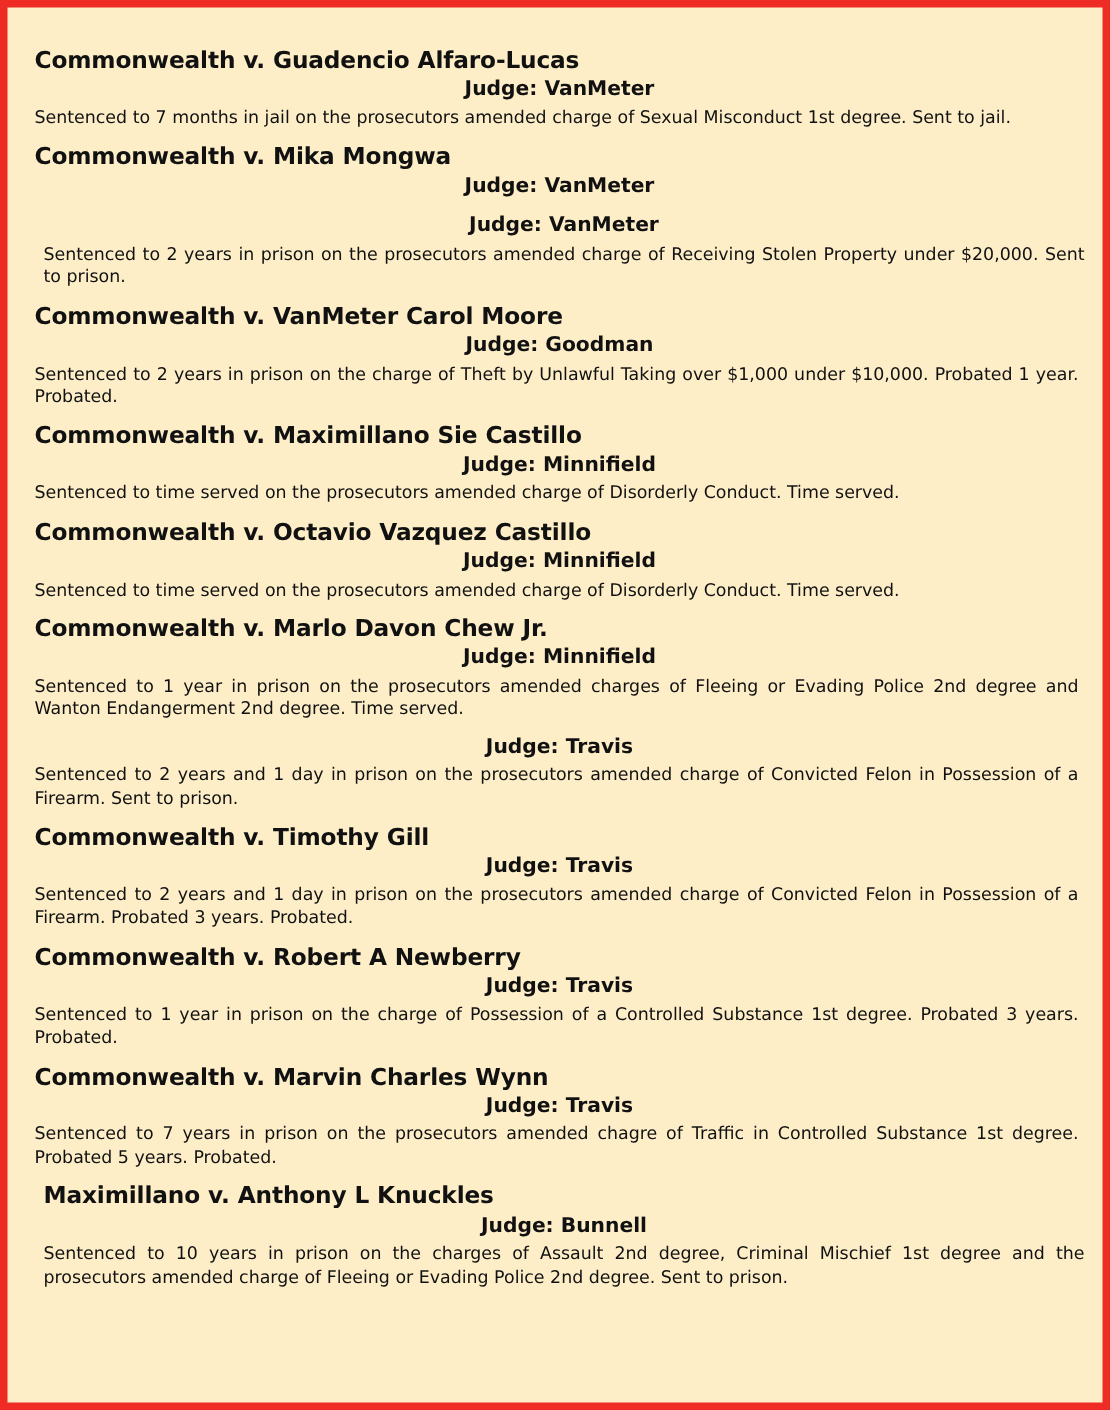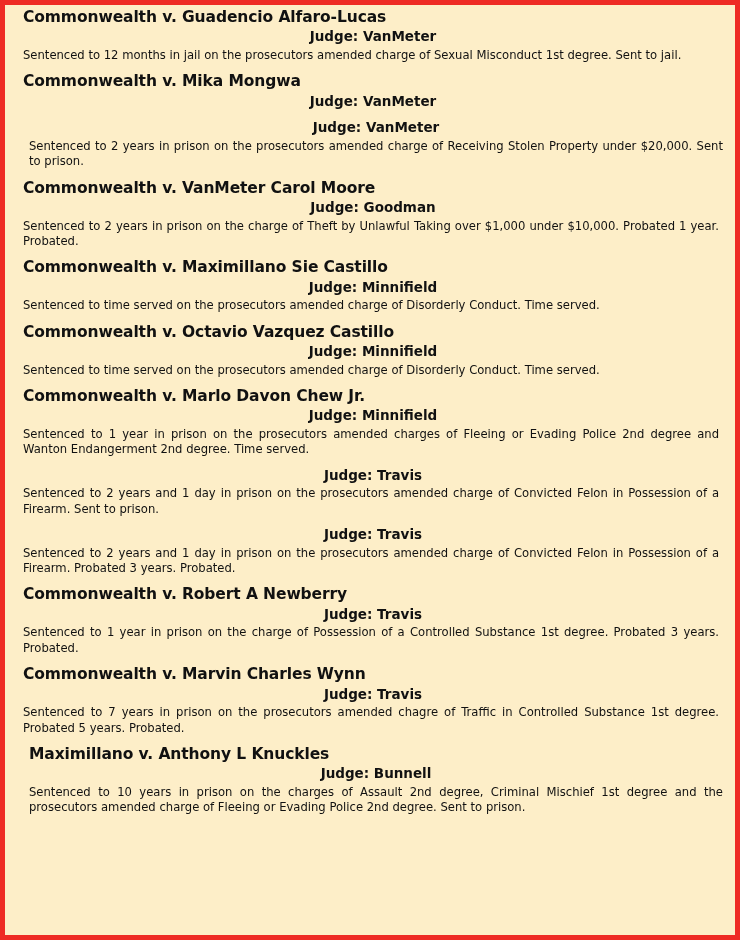--- a/index.html
+++ b/index.html
@@ -13,21 +13,21 @@
     font-family: "DejaVu Sans", sans-serif;
     overflow: hidden;
   }
   #page {
     position: relative;
     width: 740px;
     height: 940px;
     background: #fdeec8;
     box-sizing: border-box;
     border: 5px solid #ee2b24;
-    padding: 3px 12px 0 18px;
+    padding: 26px 12px 0 18px;
   }
   .case {
     margin-bottom: 9px;
   }
   .case-title {
     font-family: "DejaVu Sans", sans-serif;
     font-weight: bold;
     font-size: 15.5px;
     color: #111111;
     line-height: 1.25;
@@ -54,21 +54,21 @@
   .indent-1 { padding-left: 6px; }
 </style>
 </head>
 <body>
 
 <div id="page">
 
   <div class="case">
     <div class="case-title">Commonwealth v. Guadencio Alfaro-Lucas</div>
     <div class="case-judge">Judge: VanMeter</div>
-    <div class="case-body">Sentenced to 12 months in jail on the prosecutors amended charge of Sexual Misconduct 1st degree. Sent to jail.</div>
+    <div class="case-body">Sentenced to 7 months in jail on the prosecutors amended charge of Sexual Misconduct 1st degree. Sent to jail.</div>
   </div>
 
   <div class="case">
     <div class="case-title">Commonwealth v. Mika Mongwa</div>
     <div class="case-judge">Judge: VanMeter</div>
   </div>
 
   <div class="case indent-1">
     <div class="case-judge">Judge: VanMeter</div>
     <div class="case-body">Sentenced to 2 years in prison on the prosecutors amended charge of Receiving Stolen Property under $20,000. Sent to prison.</div>
@@ -97,20 +97,21 @@
     <div class="case-judge">Judge: Minnifield</div>
     <div class="case-body">Sentenced to 1 year in prison on the prosecutors amended charges of Fleeing or Evading Police 2nd degree and Wanton Endangerment 2nd degree. Time served.</div>
   </div>
 
   <div class="case">
     <div class="case-judge">Judge: Travis</div>
     <div class="case-body">Sentenced to 2 years and 1 day in prison on the prosecutors amended charge of Convicted Felon in Possession of a Firearm. Sent to prison.</div>
   </div>
 
   <div class="case">
+    <div class="case-title">Commonwealth v. Timothy Gill</div>
     <div class="case-judge">Judge: Travis</div>
     <div class="case-body">Sentenced to 2 years and 1 day in prison on the prosecutors amended charge of Convicted Felon in Possession of a Firearm. Probated 3 years. Probated.</div>
   </div>
 
   <div class="case">
     <div class="case-title">Commonwealth v. Robert A Newberry</div>
     <div class="case-judge">Judge: Travis</div>
     <div class="case-body">Sentenced to 1 year in prison on the charge of Possession of a Controlled Substance 1st degree. Probated 3 years. Probated.</div>
   </div>
 

